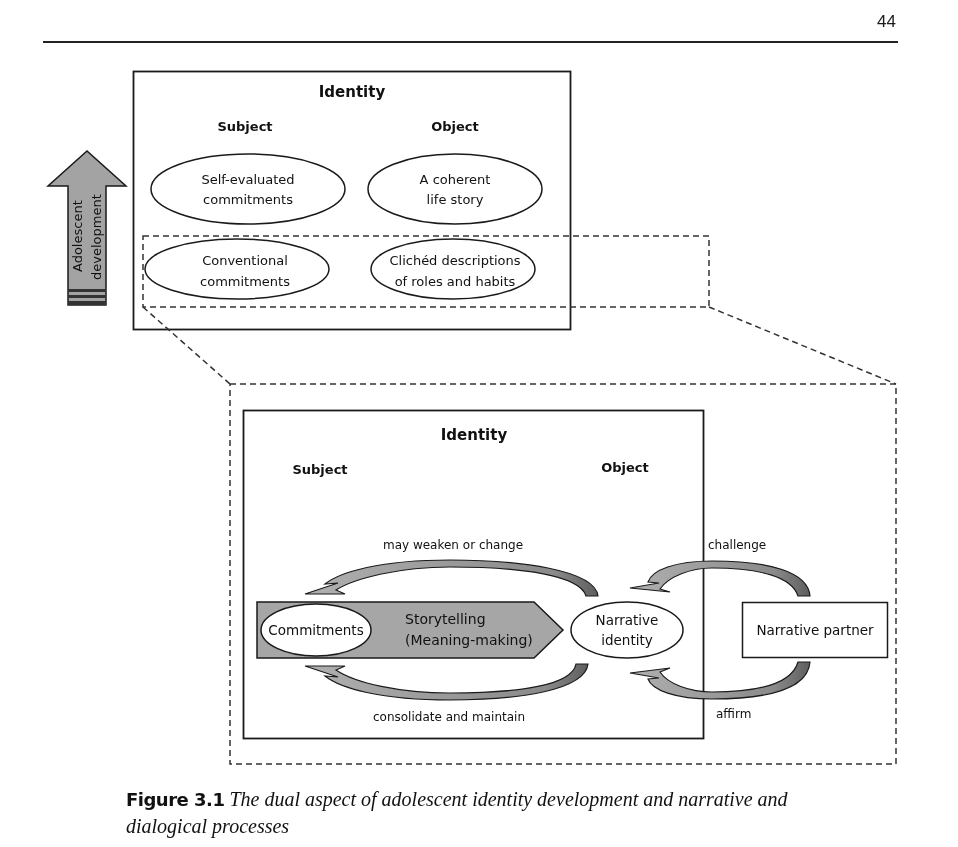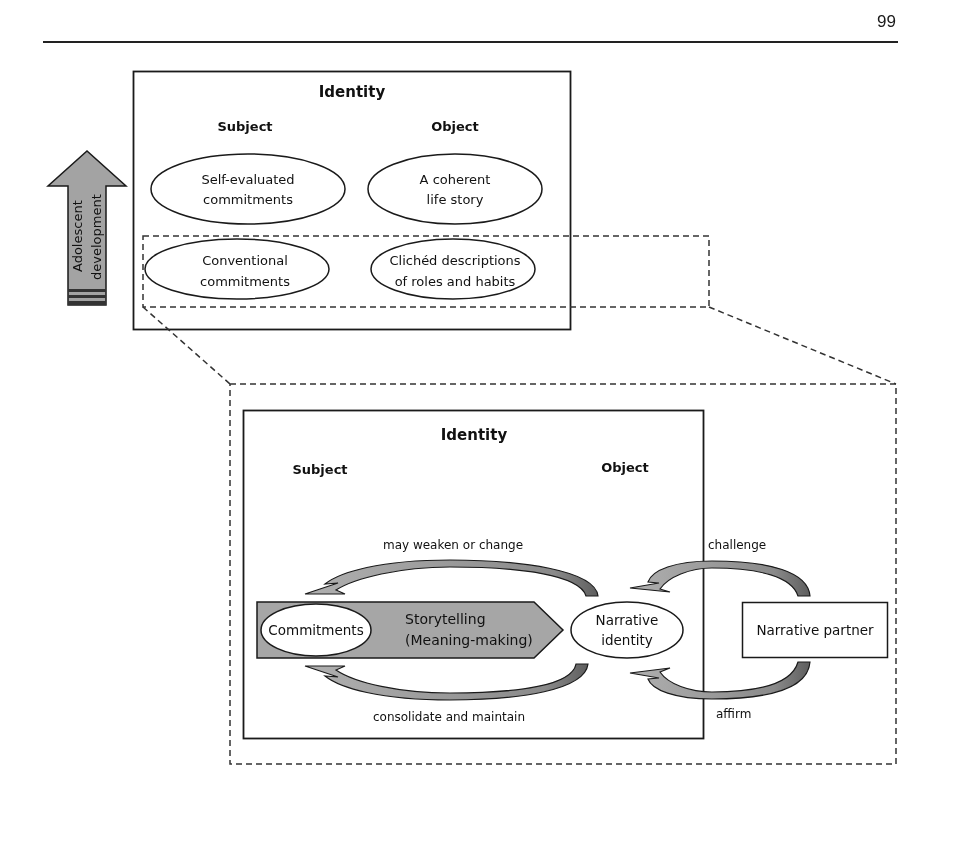--- a/index.html
+++ b/index.html
@@ -26,21 +26,21 @@
     }
     .caption .fig-label {
       font-family: "DejaVu Sans", sans-serif; font-style: normal; font-weight: bold;
       font-size: 18px; letter-spacing: -0.5px;
     }
   </style>
 </head>
 <body>
 
 <div class="page">
-  <div class="page-number">99</div>
+  <div class="page-number">44</div>
   <div class="header-rule"></div>
 
   <svg class="figure" width="958" height="847" viewBox="0 0 958 847">
     <defs>
       <linearGradient id="gArrowTop" x1="0" y1="0" x2="1" y2="0">
         <stop offset="0" stop-color="#b0b0b0"></stop>
         <stop offset="0.85" stop-color="#8a8a8a"></stop>
         <stop offset="1" stop-color="#5e5e5e"></stop>
       </linearGradient>
       <linearGradient id="gArrowBot" x1="0" y1="0" x2="1" y2="0">
@@ -135,13 +135,17 @@
       <path d="M810 662 C 808 688, 770 699, 712 699 C 675 699, 652 690, 648 679 L 659 678 L 630 673 L 670 668 L 660 672 C 668 684, 690 692, 712 692 C 760 692, 792 683, 798 662 Z" fill="url(#gArrowR)" stroke="#1a1a1a" stroke-width="1.2"></path>
       <text x="716" y="718" text-anchor="start" font-size="12">affirm</text>
 
       <g>
         <rect x="742.5" y="602.5" width="145" height="55" fill="#fff" stroke="#1a1a1a" stroke-width="1.5"></rect>
         <text x="815" y="635" text-anchor="middle" font-size="13.5">Narrative partner</text>
       </g>
     </g>
   </svg>
 
+  <div class="caption">
+    <span class="fig-label">Figure 3.1</span>
+    <span>The dual aspect of adolescent identity development and narrative and dialogical processes</span>
+  </div>
 </div>
 
 </body></html>

